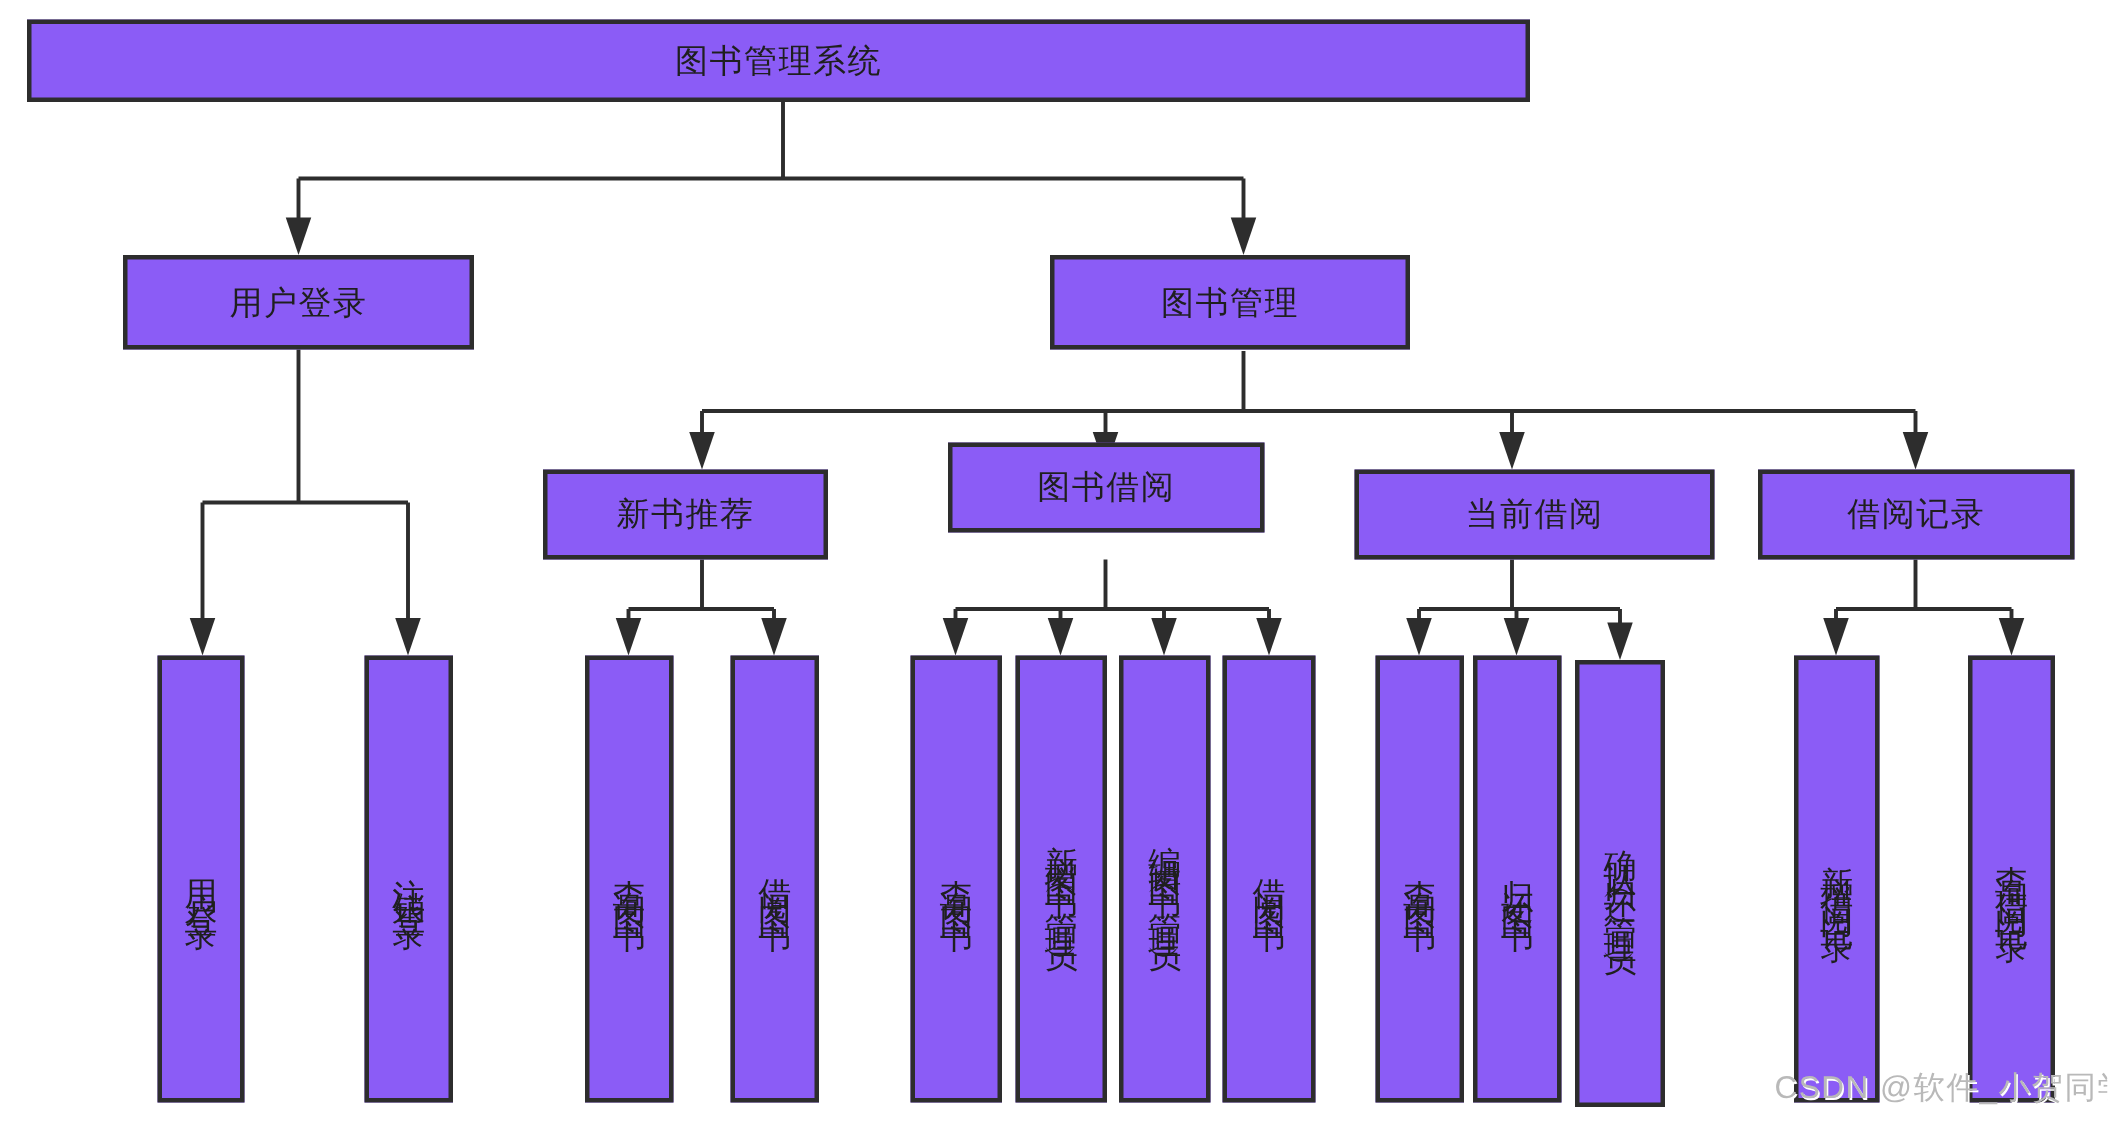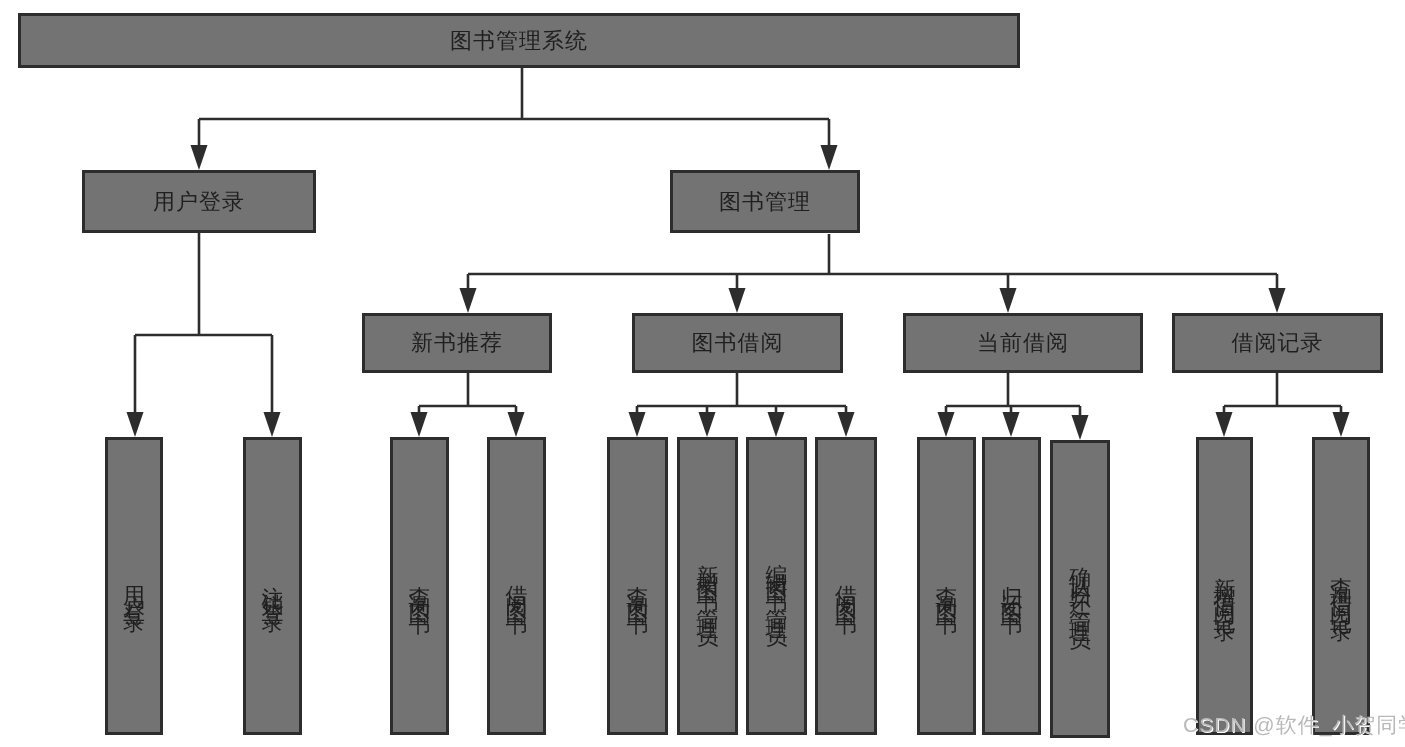--- a/index.html
+++ b/index.html
@@ -29,21 +29,21 @@
     fill: none;
   }
   .wires polygon {
     fill: #2d2d2d;
     stroke: none;
   }
   .node {
     position: absolute;
     box-sizing: border-box;
     border: 3px solid #2d2d2d;
-    background: #737373;
+    background: #8b5cf6;
     display: flex;
     align-items: center;
     justify-content: center;
     text-align: center;
   }
   .htext {
     font-size: 22px;
     letter-spacing: 1px;
     white-space: nowrap;
   }
@@ -114,28 +114,28 @@
     </g>
   </svg>
 
   <div class="node" style="left:18px;top:13px;width:1002px;height:55px">
     <span class="htext">图书管理系统</span>
   </div>
 
   <div class="node" style="left:82px;top:170px;width:234px;height:63px">
     <span class="htext">用户登录</span>
   </div>
-  <div class="node" style="left:670px;top:170px;width:190px;height:63px">
+  <div class="node" style="left:700px;top:170px;width:240px;height:63px">
     <span class="htext">图书管理</span>
   </div>
 
   <div class="node" style="left:362px;top:313px;width:190px;height:60px">
     <span class="htext">新书推荐</span>
   </div>
-  <div class="node" style="left:632px;top:313px;width:211px;height:60px">
+  <div class="node" style="left:632px;top:295px;width:211px;height:60px">
     <span class="htext">图书借阅</span>
   </div>
   <div class="node" style="left:903px;top:313px;width:240px;height:60px">
     <span class="htext">当前借阅</span>
   </div>
   <div class="node" style="left:1172px;top:313px;width:211px;height:60px">
     <span class="htext">借阅记录</span>
   </div>
 
   <div class="node" style="left:105px;top:437px;width:58px;height:298px">

